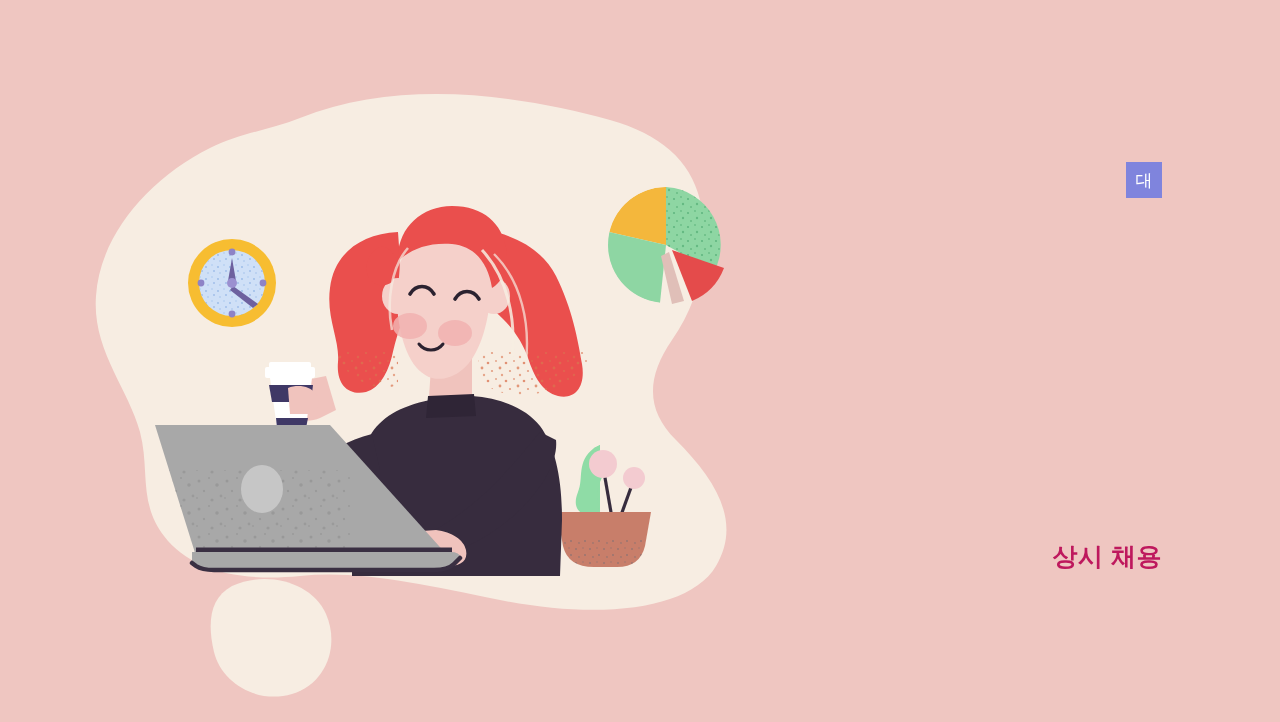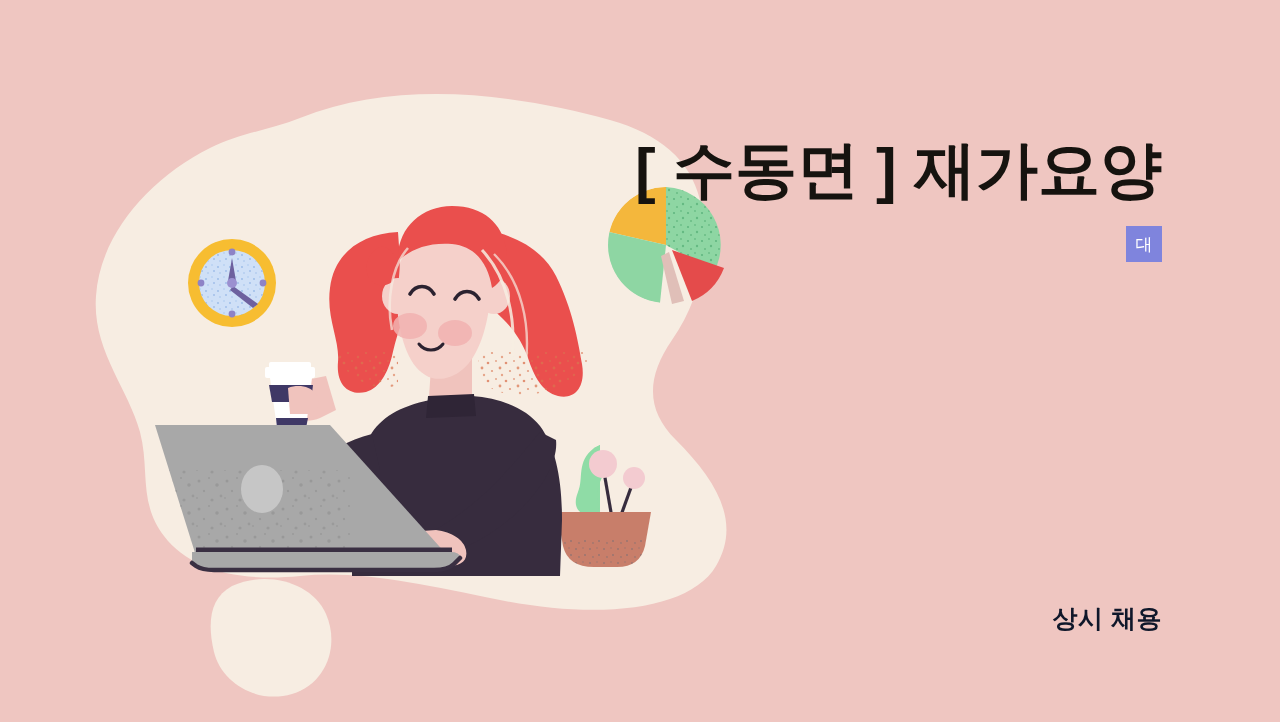--- a/index.html
+++ b/index.html
@@ -63,24 +63,24 @@
   #company-name {
     font-size: 33px;
     font-weight: bold;
     color: #16130f;
     white-space: nowrap;
     line-height: 1;
   }
   #hiring-type {
     position: absolute;
     right: 118px;
-    top: 602px;
+    top: 540px;
     font-size: 25px;
     font-weight: bold;
-    color: #0f172a;
+    color: #be185d;
     letter-spacing: 0.5px;
     z-index: 40;
     white-space: nowrap;
   }
 </style>
 </head>
 <body>
 
 <div id="canvas">
 
@@ -344,21 +344,20 @@
 
       <path d="M196,550 L452,550" stroke="#3a2f42" stroke-width="5" fill="none"></path>
 
       <path d="M192,552 L450,552 Q462,552 460,560 L450,566 Q444,570 432,570 L214,570 Q196,570 192,562 Z" fill="#a8a8a8"></path>
       <path d="M192,563 L196,566 Q202,570 214,570 L434,570 Q448,570 454,564 L460,558" stroke="#3a2f42" stroke-width="4.5" fill="none" stroke-linecap="round"></path>
     </g>
 
   </svg>
 
   <div id="text-block">
-    <h1 id="headline">[ 수동면 ] 재가요양</h1>
     <div id="company-row">
       <div id="company-logo">대</div>
     </div>
   </div>
 
   <div id="hiring-type">상시 채용</div>
 
 </div>
 
 </body></html>

